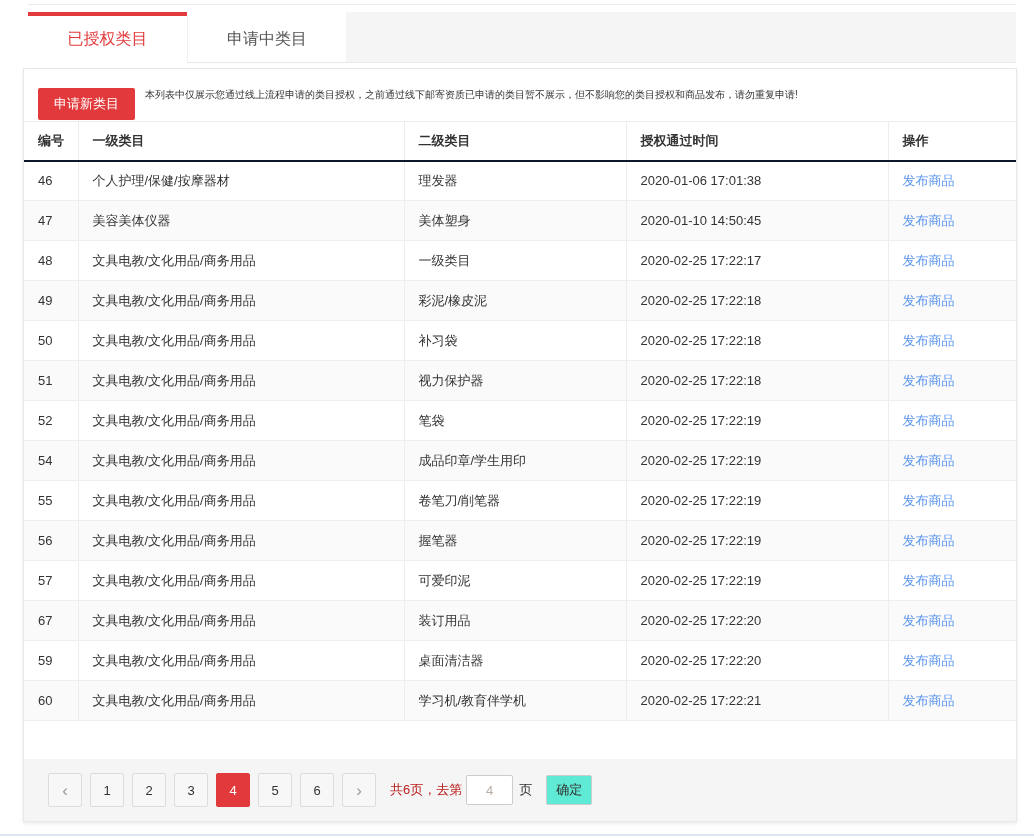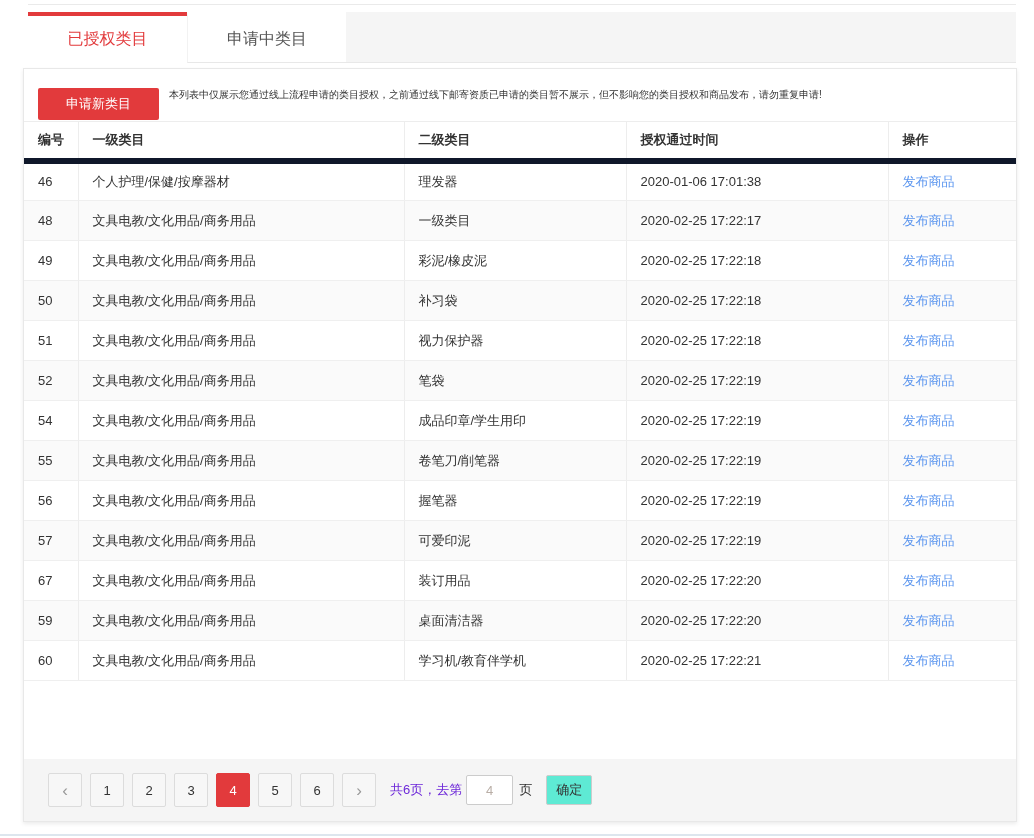--- a/index.html
+++ b/index.html
@@ -24,35 +24,35 @@
   
   .panel {
     position:absolute; left:23px; top:68px; width:994px; height:754px;
     background:#fff; border:1px solid #e8e8e8; box-shadow:0 2px 4px rgba(0,0,0,.08);
   }
 
   
   .notice-row { height:52px; display:flex; align-items:center; padding:0 14px; }
   .btn-red {
     background:#e23a3c; color:#fff; border:none; border-radius:2px;
-    height:32px; padding:0 28px; font-size:13px; cursor:pointer; flex:0 0 auto;
+    height:32px; padding:0 16px; font-size:13px; cursor:pointer; flex:0 0 auto;
     font-family:"Liberation Sans", sans-serif;
     margin-top:17px;
   }
   .notice-text { font-size:10px; color:#333; margin-left:10px; white-space:nowrap; }
 
   
   table.cat { width:100%; border-collapse:collapse; table-layout:fixed; border-top:1px solid #ededed; }
   table.cat col.c-id   { width:54px; }
   table.cat col.c-l1   { width:326px; }
   table.cat col.c-l2   { width:222px; }
   table.cat col.c-time { width:262px; }
   table.cat th {
     height:39px; text-align:left; font-size:13px; font-weight:bold; color:#333;
-    padding:0 0 0 14px; border-bottom:6px solid #0f172a; background:#fff;
+    padding:0 0 0 14px; border-bottom:2px solid #0f172a; background:#fff;
   }
   table.cat td {
     height:40px; font-size:13px; color:#333; padding:0 0 0 14px;
     border-bottom:1px solid #efefef; overflow:hidden; white-space:nowrap;
   }
   table.cat th:not(:last-child), table.cat td:not(:last-child) { border-right:1px solid #ededed; }
   table.cat tbody tr:nth-child(even) { background:#fafafa; }
   a.pub-link { color:#5a95ef; text-decoration:none; font-size:13px; cursor:pointer; }
 
   
@@ -61,21 +61,21 @@
     display:flex; align-items:center; padding-left:24px;
   }
   .pg-btn {
     width:34px; height:34px; margin-right:8px; background:#f7f7f7;
     border:1px solid #dcdcdc; border-radius:2px; font-size:13px; color:#333;
     display:flex; align-items:center; justify-content:center; cursor:pointer;
     font-family:"Liberation Sans", sans-serif;
   }
   .pg-btn.arrow { color:#999; font-size:17px; line-height:1; }
   .pg-btn.active { background:#e23a3c; border-color:#e23a3c; color:#fff; }
-  .pg-text { font-size:13px; color:#6d28d9; margin:0 4px 0 6px; white-space:nowrap; }
+  .pg-text { font-size:13px; color:#b91c1c; margin:0 4px 0 6px; white-space:nowrap; }
   .pg-input {
     width:47px; height:30px; border:1px solid #ccc; border-radius:2px; background:#fff;
     text-align:center; font-size:13px; color:#b9aea6; outline:none;
     font-family:"Liberation Sans", sans-serif;
   }
   .pg-suffix { font-size:13px; color:#333; margin:0 14px 0 6px; }
   .btn-confirm {
     width:46px; height:30px; background:#5eead4; border:1px solid #ccc; border-radius:2px;
     font-size:13px; color:#333; cursor:pointer; font-family:"Liberation Sans", sans-serif;
   }
@@ -120,20 +120,27 @@
         <th>授权通过时间</th>
         <th>操作</th>
       </tr>
     </thead>
     <tbody>
         <tr>
           <td>46</td>
           <td>个人护理/保健/按摩器材</td>
           <td>理发器</td>
           <td>2020-01-06 17:01:38</td>
+          <td><a class="pub-link">发布商品</a></td>
+        </tr>
+        <tr>
+          <td>47</td>
+          <td>美容美体仪器</td>
+          <td>美体塑身</td>
+          <td>2020-01-10 14:50:45</td>
           <td><a class="pub-link">发布商品</a></td>
         </tr>
         <tr>
           <td>48</td>
           <td>文具电教/文化用品/商务用品</td>
           <td>一级类目</td>
           <td>2020-02-25 17:22:17</td>
           <td><a class="pub-link">发布商品</a></td>
         </tr>
         <tr>

